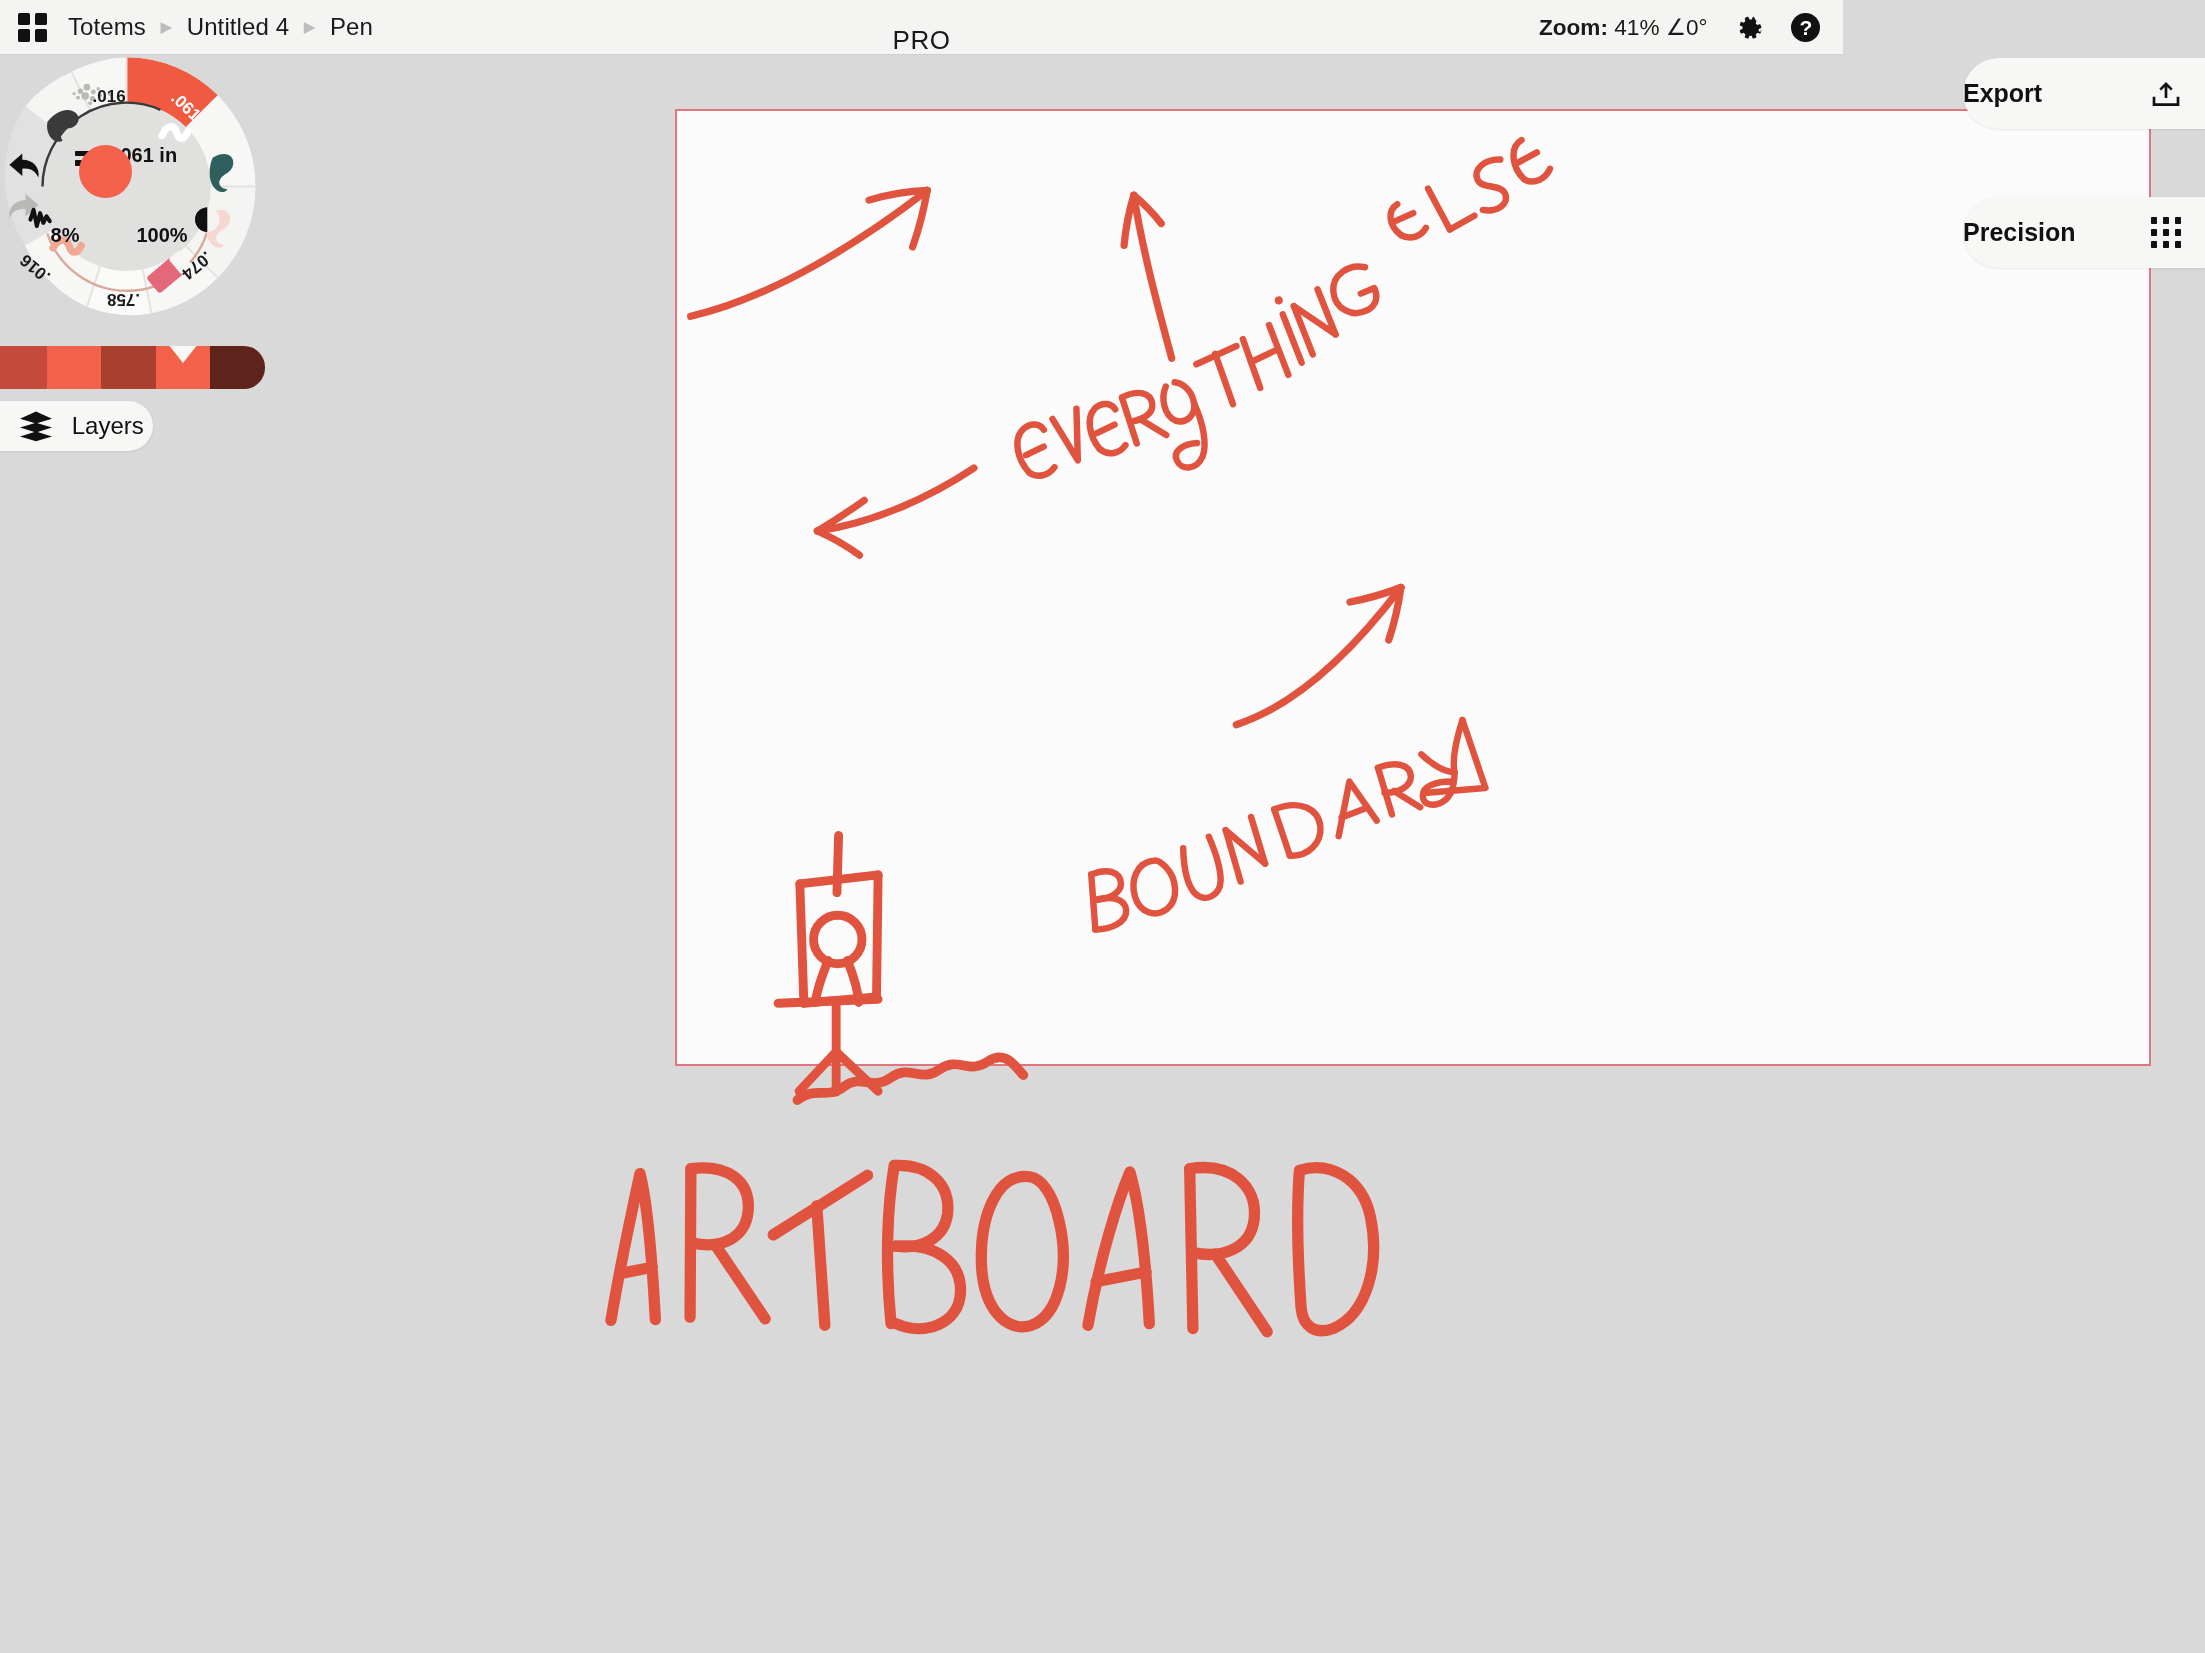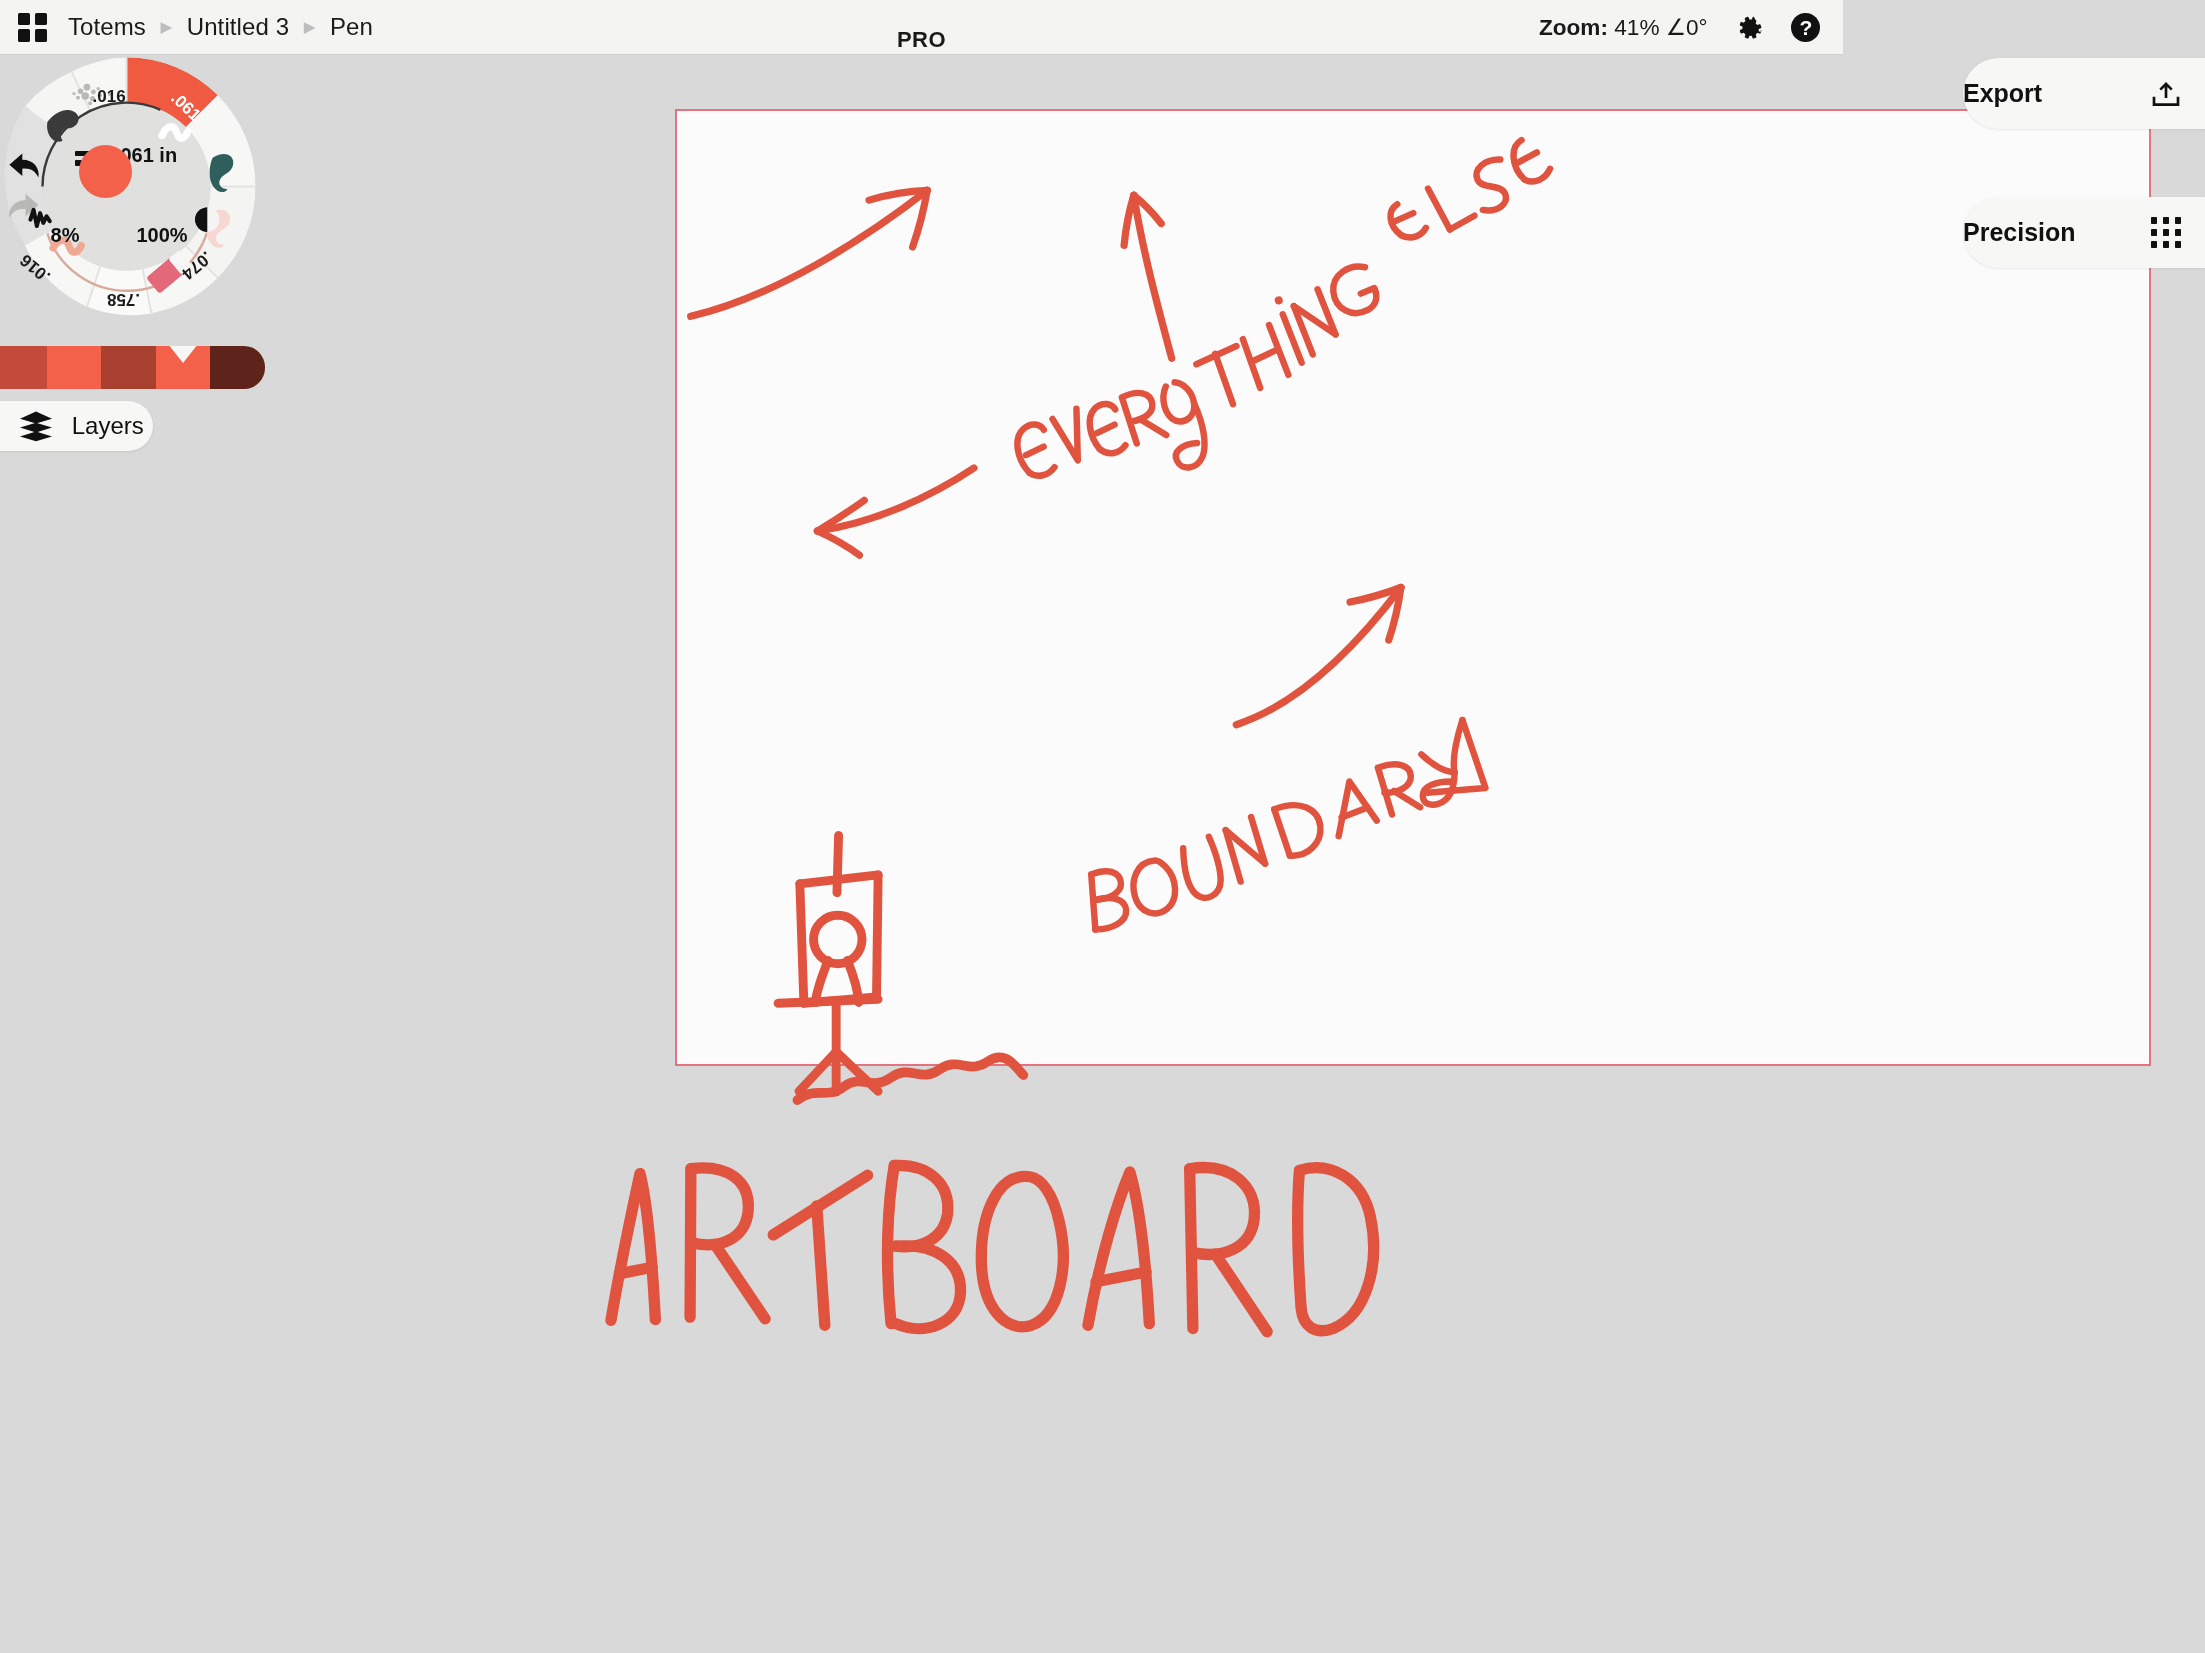--- a/index.html
+++ b/index.html
@@ -26,21 +26,21 @@
   }
   #grid-icon i{background:#111;border-radius:1.6px;display:block;}
   .crumb{
     font-size:24px;color:#1a1a1a;letter-spacing:0.1px;white-space:nowrap;
   }
   .crumb-sep{
     margin:0 14.5px;color:#bdbdbd;font-size:15.3px;line-height:1;
   }
   #pro-label{
     position:absolute;left:50%;transform:translateX(-50%);
-    font-size:22px;font-weight:bold;color:#1a1a1a;letter-spacing:0.5px;margin-top:26px;
+    font-size:26px;font-weight:normal;color:#1a1a1a;letter-spacing:0.5px;margin-top:26px;
   }
   #topright{
     position:absolute;right:22.6px;top:0;height:55px;display:flex;align-items:center;gap:0;
   }
   #zoom-readout{font-size:22.6px;color:#1a1a1a;white-space:nowrap;}
   #zoom-readout b{font-weight:bold;}
   .tb-icon{margin-left:27.4px;display:flex;align-items:center;justify-content:center;}
   #gear-icon svg{width:29px;height:29px;display:block;}
   #help-icon{
     width:29px;height:29px;border-radius:50%;background:#111;color:#fff;
@@ -135,21 +135,21 @@
 
 <div id="topbar">
   <div id="grid-icon">
     <i></i>
       <i></i>
       <i></i>
       <i></i>
   </div>
   <span class="crumb">Totems</span>
   <span class="crumb-sep">▶</span>
-  <span class="crumb">Untitled 3</span>
+  <span class="crumb">Untitled 4</span>
   <span class="crumb-sep">▶</span>
   <span class="crumb">Pen</span>
 
   <div id="pro-label">PRO</div>
 
   <div id="topright">
     <div id="zoom-readout">
       <b>Zoom:</b>
       <span>41%</span>
       <span>∠0°</span>

